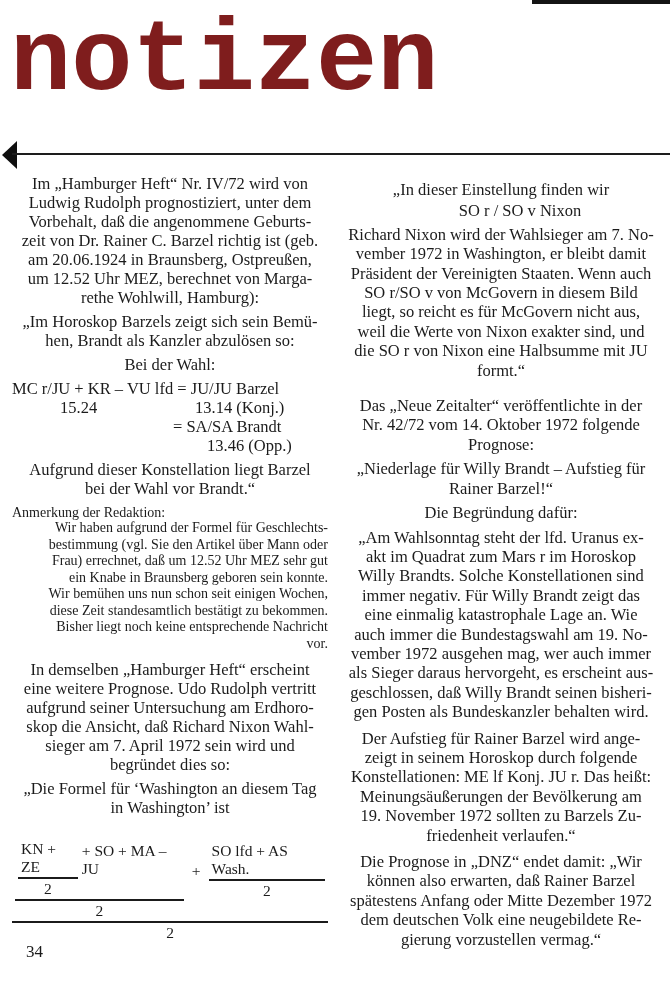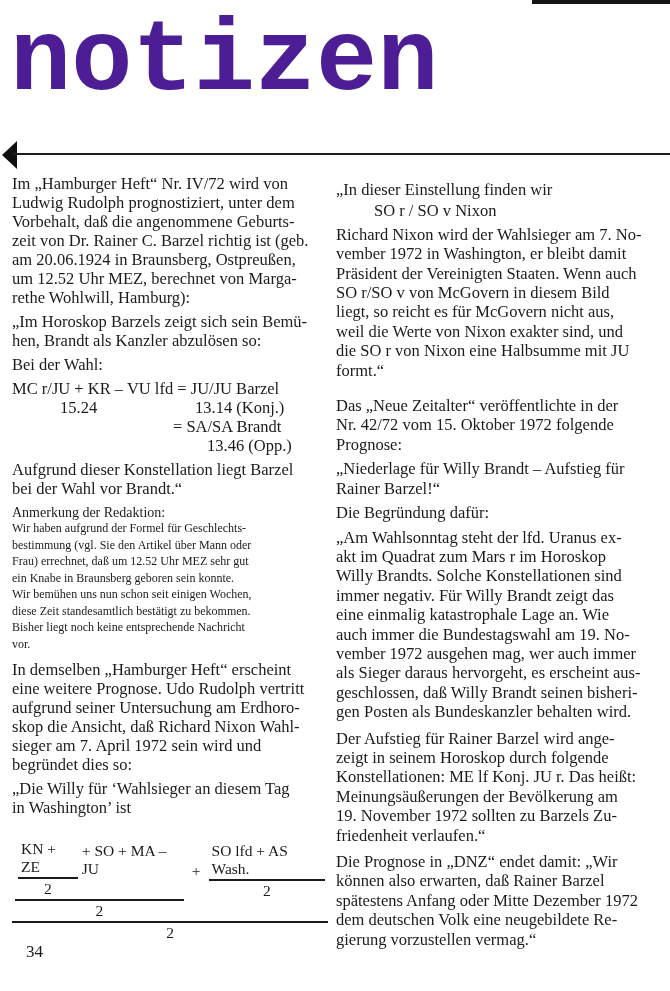--- a/index.html
+++ b/index.html
@@ -12,45 +12,45 @@
     font-family:"Liberation Serif", serif;
     color:#1b1b1b;
   }
   
   .masthead{
     position:absolute;left:10px;top:6px;
     font-family:"Liberation Mono", monospace;
     font-weight:bold;
     font-size:102px;line-height:1.1;
     letter-spacing:0px;
-    color:#4c1d95;
+    color:#7f1d1d;
     white-space:nowrap;
   }
   .top-edge-line{
     position:absolute;top:0;right:0;width:138px;height:4px;background:#141414;
   }
   .arrow-icon{
     position:absolute;left:2px;top:141px;
     width:0;height:0;
     border-top:14px solid transparent;
     border-bottom:14px solid transparent;
     border-right:15px solid #0f0f0f;
   }
   .rule{
     position:absolute;left:12px;top:153px;width:658px;height:2px;background:#1d1d1d;
   }
   
   .col{position:absolute;font-size:16.5px;}
   .col-left{left:12px;top:174px;width:316px;line-height:19px;}
   .col-right{left:336px;top:180px;width:330px;line-height:19.4px;}
-  .para{margin:0 0 5px 0;}
+  .para{margin:0 0 5px 0;text-align:center;}
   .multiline{white-space:pre-line;}
   .gap-top{margin-top:16px;}
   .note-heading{font-size:14px;line-height:15px;margin:7px 0 0 0;}
-  .note-text{font-size:12px;line-height:16.5px;margin:0 0 8px 0;}
+  .note-text{font-size:14px;line-height:16.5px;margin:0 0 8px 0;text-align:right;}
   .indent{padding-left:38px;}
   
   .wahl-block{position:relative;margin:0 0 5px 0;}
   .wahl-line{position:relative;height:19px;}
   .wl-a{position:absolute;left:48px;}
   .wl-b{position:absolute;left:183px;}
   .wl-c{position:absolute;left:161px;}
   .wl-d{position:absolute;left:195px;}
   
   .big-formula{margin-top:4px;font-size:15.5px;line-height:18px;}
@@ -112,21 +112,21 @@
 diese Zeit standesamtlich bestätigt zu bekommen.
 Bisher liegt noch keine entsprechende Nachricht
 vor.</p>
 
     <p class="para multiline">In demselben „Hamburger Heft“ erscheint
 eine weitere Prognose. Udo Rudolph vertritt
 aufgrund seiner Untersuchung am Erdhoro-
 skop die Ansicht, daß Richard Nixon Wahl-
 sieger am 7. April 1972 sein wird und
 begründet dies so:</p>
-    <p class="para multiline">„Die Willy für ‘Wahlsieger an diesem Tag
+    <p class="para multiline">„Die Formel für ‘Washington an diesem Tag
 in Washington’ ist</p>
 
     <div class="big-formula">
       <span class="frac">
         <span class="num">
           <span class="frac">
             <span class="num">
               <span class="frac">
                 <span class="num" style="border-bottom:2px solid #1b1b1b;margin-top:18px;">KN + ZE</span>
                 <span class="den">2</span>
@@ -151,21 +151,21 @@
     <p class="para indent" style="margin-bottom:4px;">SO r / SO v Nixon</p>
     <p class="para multiline">Richard Nixon wird der Wahlsieger am 7. No-
 vember 1972 in Washington, er bleibt damit
 Präsident der Vereinigten Staaten. Wenn auch
 SO r/SO v von McGovern in diesem Bild
 liegt, so reicht es für McGovern nicht aus,
 weil die Werte von Nixon exakter sind, und
 die SO r von Nixon eine Halbsumme mit JU
 formt.“</p>
     <p class="para multiline gap-top">Das „Neue Zeitalter“ veröffentlichte in der
-Nr. 42/72 vom 15. Oktober 1972 folgende
+Nr. 42/72 vom 14. Oktober 1972 folgende
 Prognose:</p>
     <p class="para multiline">„Niederlage für Willy Brandt – Aufstieg für
 Rainer Barzel!“</p>
     <p class="para">Die Begründung dafür:</p>
     <p class="para multiline" style="margin-bottom:7px;">„Am Wahlsonntag steht der lfd. Uranus ex-
 akt im Quadrat zum Mars r im Horoskop
 Willy Brandts. Solche Konstellationen sind
 immer negativ. Für Willy Brandt zeigt das
 eine einmalig katastrophale Lage an. Wie
 auch immer die Bundestagswahl am 19. No-

